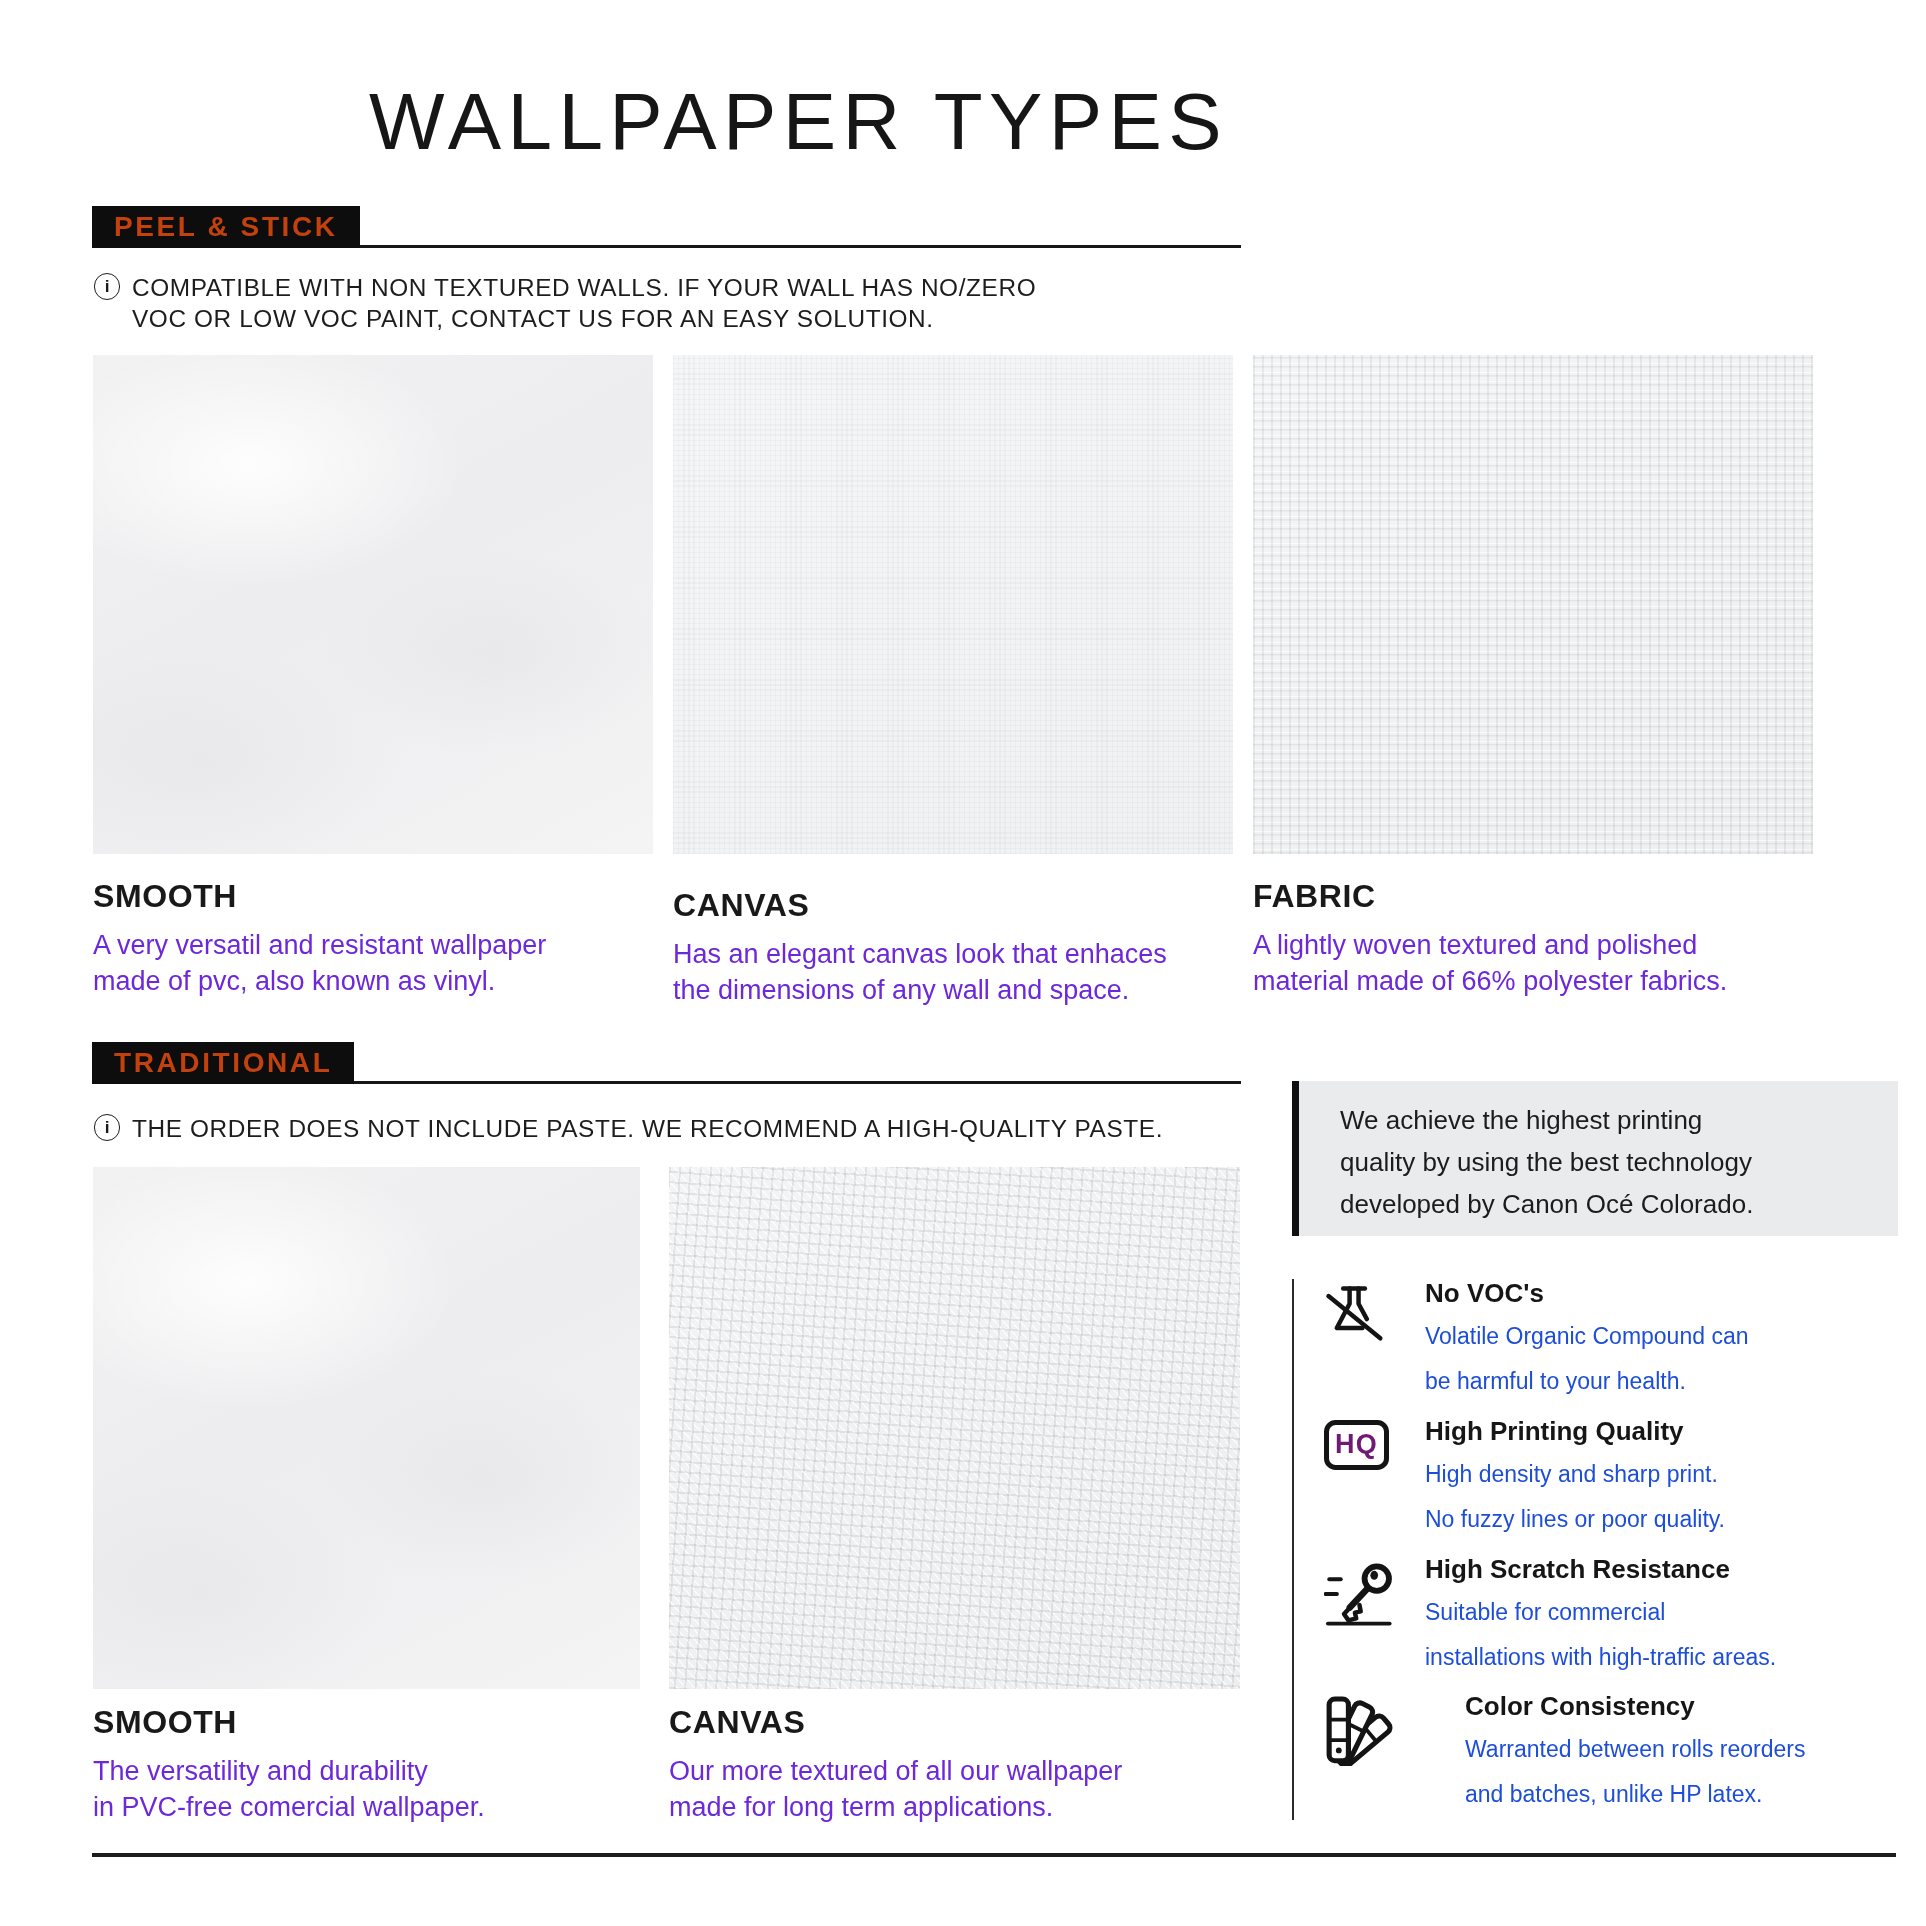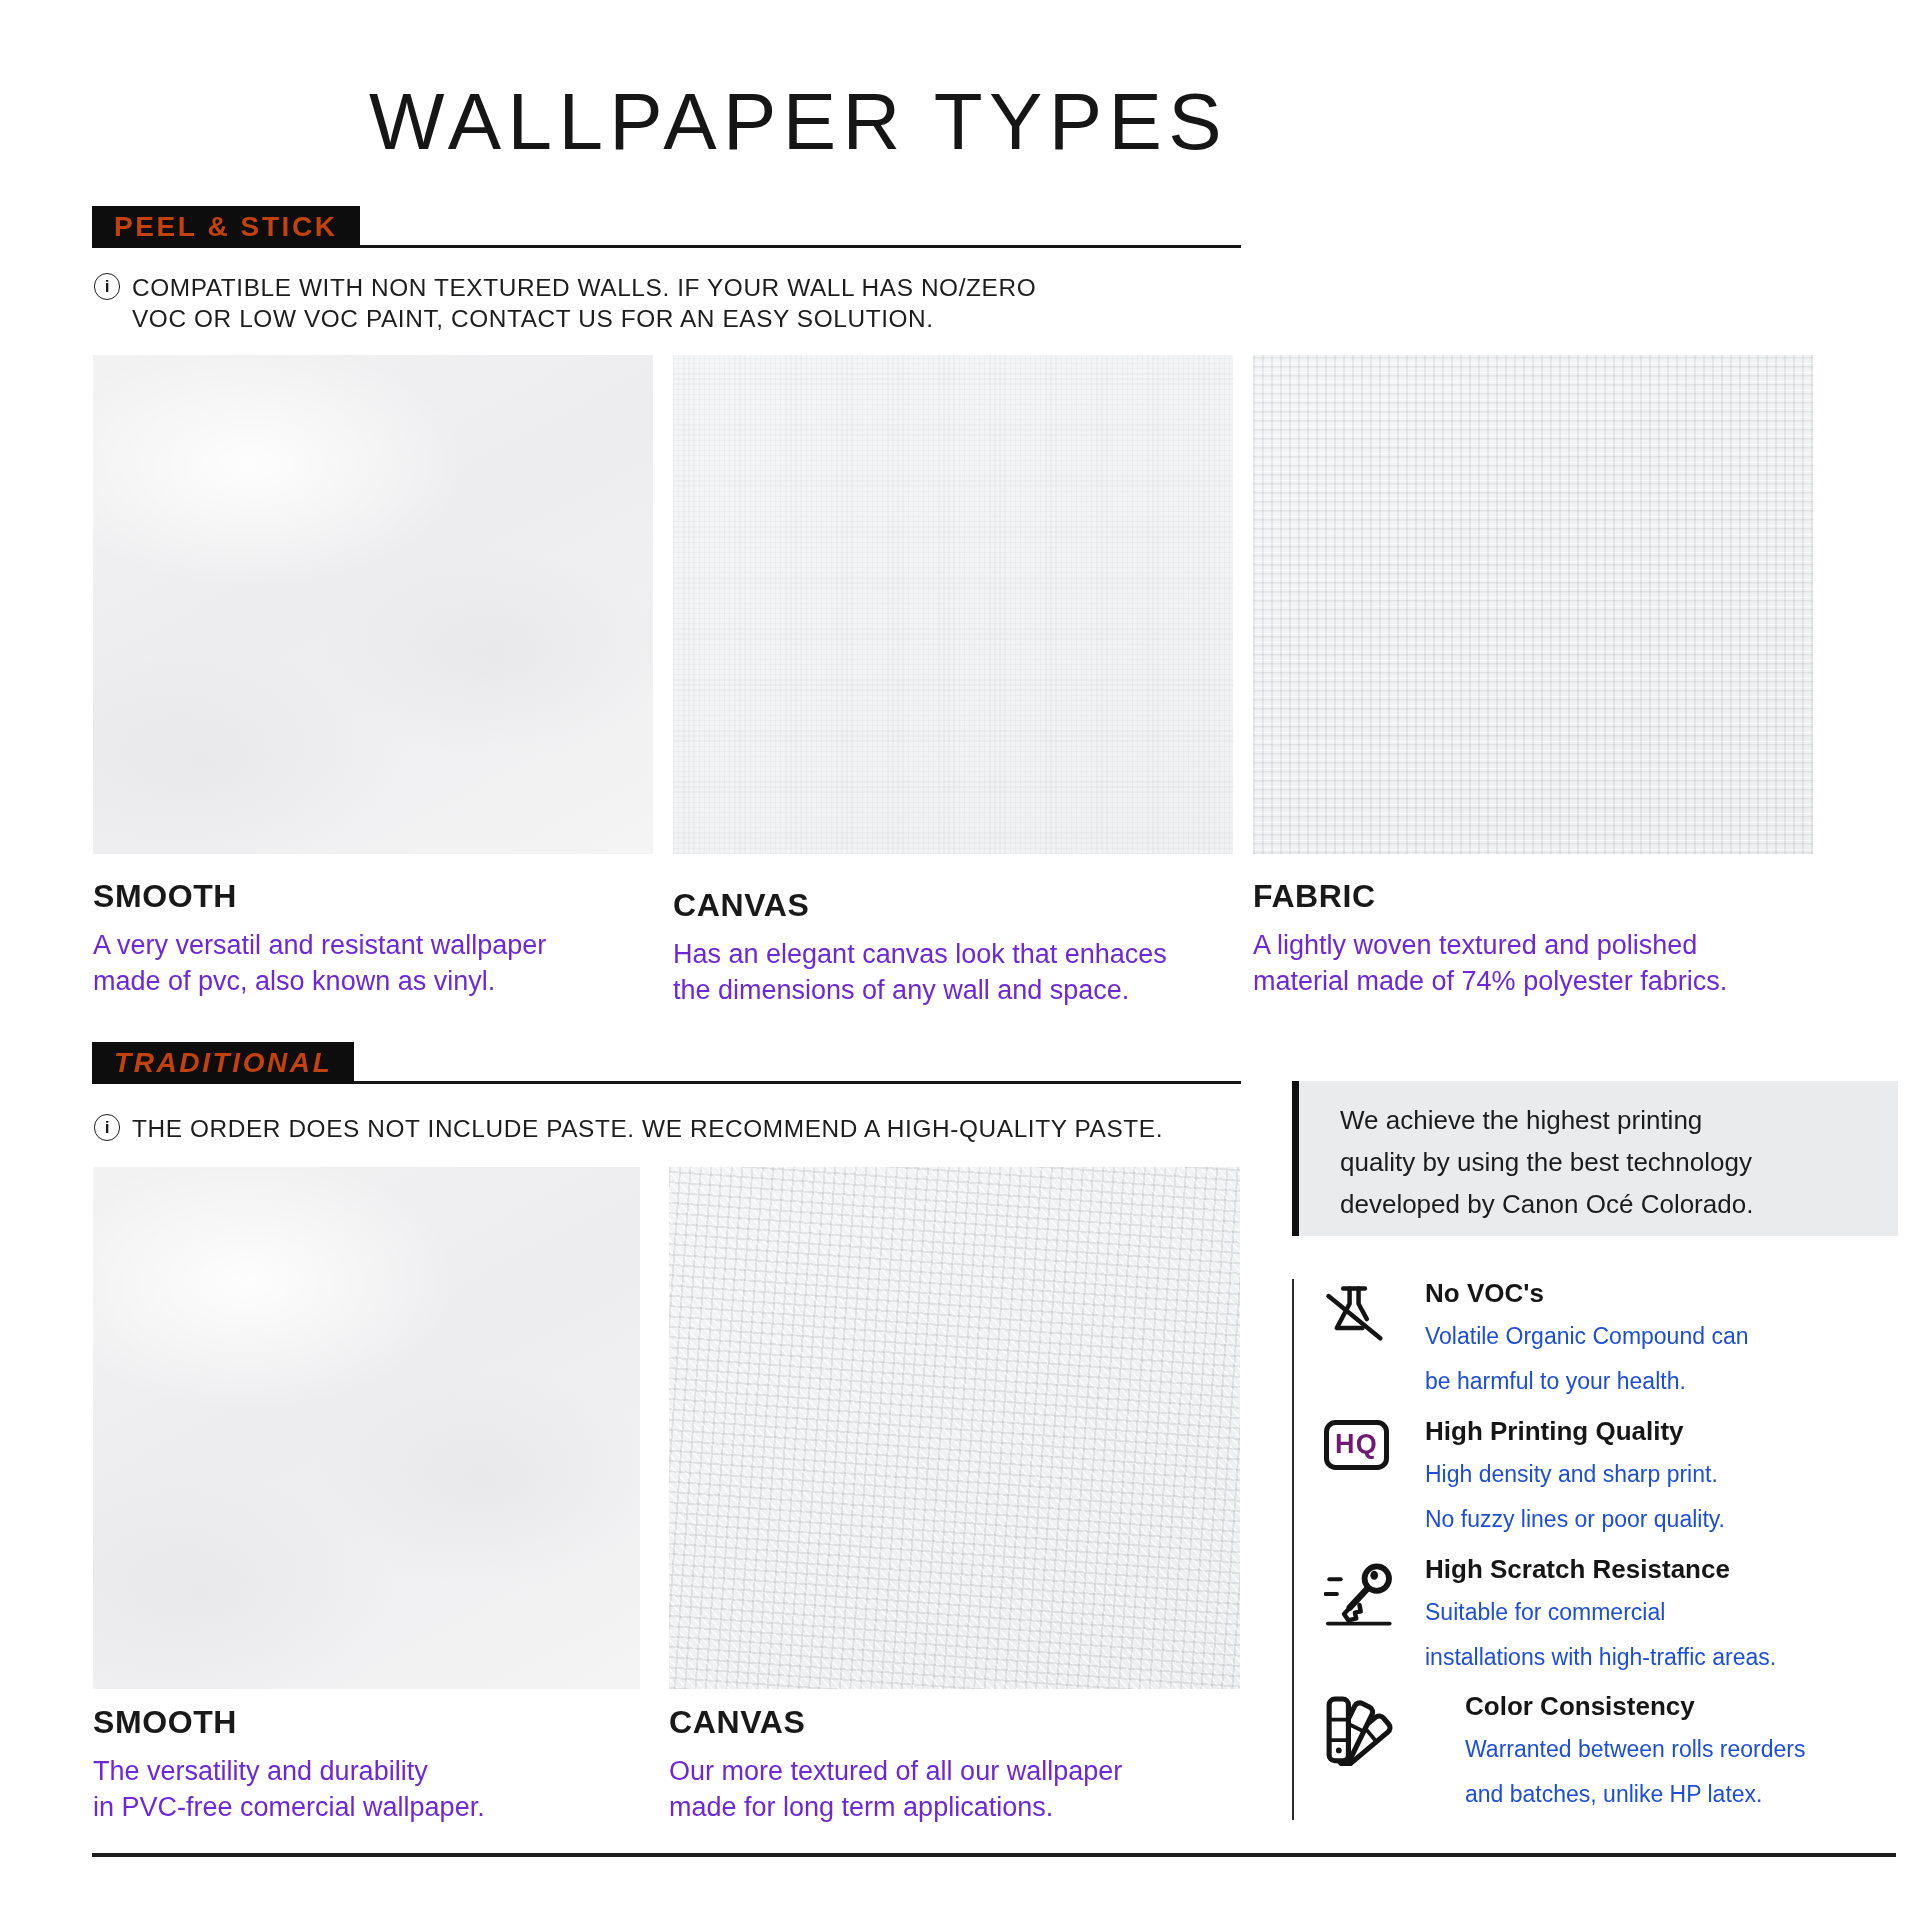--- a/index.html
+++ b/index.html
@@ -118,25 +118,25 @@
   <div class="swatch" style="left:673px; top:355px; width:560px;">
     <div class="swatch-photo tx-canvas" style="height:499px;"></div>
     <h3 class="swatch-name" style="margin-top:33px;">CANVAS</h3>
     <p class="swatch-desc">Has an elegant canvas look that enhaces
 the dimensions of any wall and space.</p>
   </div>
   <div class="swatch" style="left:1253px; top:355px; width:560px;">
     <div class="swatch-photo tx-fabric" style="height:499px;"></div>
     <h3 class="swatch-name">FABRIC</h3>
     <p class="swatch-desc">A lightly woven textured and polished
-material made of 74% polyester fabrics.</p>
+material made of 66% polyester fabrics.</p>
   </div>
 
   <div class="section-rule" style="top:1081px;"></div>
-  <div class="section-tag" style="top:1042px;font-style:italic;">
+  <div class="section-tag" style="top:1042px;">
     <span>TRADITIONAL</span>
   </div>
 
   <div class="note" style="left:94px; top:1113px; width:1130px;">
     <span class="circle-i">i</span>
     <span class="note-text">THE ORDER DOES NOT INCLUDE PASTE. WE RECOMMEND A HIGH-QUALITY PASTE.</span>
   </div>
 
   <div class="swatch" style="left:93px; top:1167px; width:547px;">
     <div class="swatch-photo tx-smooth" style="height:522px;"></div>

